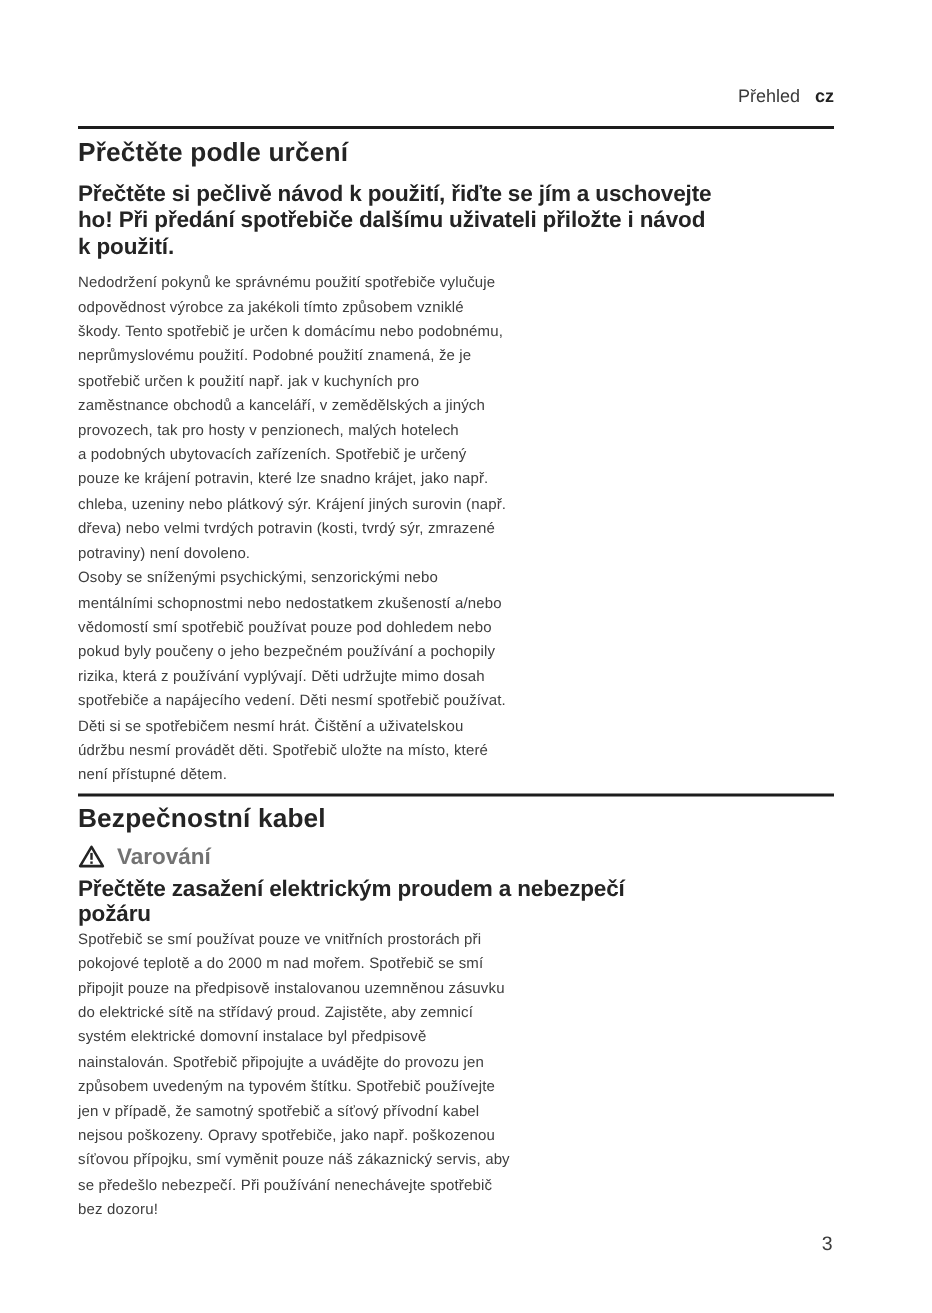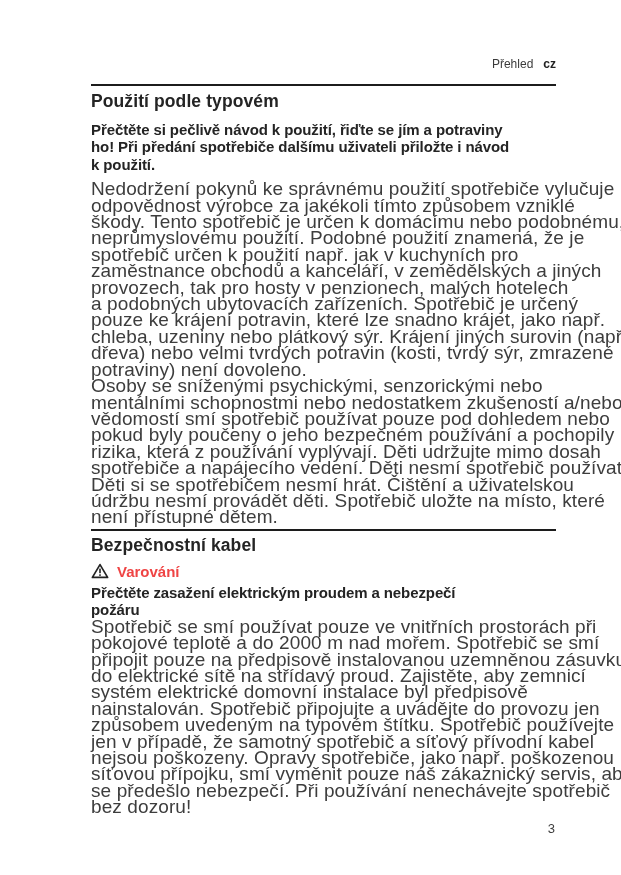--- a/index.html
+++ b/index.html
@@ -3,21 +3,21 @@
 <meta charset="utf-8">
 <style>
   html, body { margin: 0; padding: 0; background: #ffffff; }
   .page {
     position: relative;
     width: 621px;
     height: 875px;
     background: #ffffff;
     font-family: "Liberation Sans", sans-serif;
     box-sizing: border-box;
-    padding: 57px 65px 0 91px;
+    padding: 57px 65px 0 52px;
     overflow: hidden;
     color: #3d3d3d;
   }
   .header-row {
     display: flex;
     justify-content: flex-end;
     align-items: baseline;
     gap: 10px;
     font-size: 12px;
     color: #3a3a3a;
@@ -40,42 +40,42 @@
   p.intro {
     font-size: 15px;
     font-weight: bold;
     line-height: 17.4px;
     white-space: pre;
     color: #242424;
     margin: 0 0 8px 0;
     letter-spacing: -0.1px;
   }
   p.body-text {
-    font-size: 19px;
+    font-size: 10px;
     line-height: 16.4px;
     white-space: pre;
     color: #3d3d3d;
     margin: 0;
     letter-spacing: 0.1px;
   }
   hr.rule-2 { margin-top: 3px; }
   h2.section-title {
     font-size: 17.5px;
     font-weight: bold;
     color: #242424;
     margin: 4px 0 7px 0;
     letter-spacing: 0.1px;
   }
   .warning-row {
     display: flex;
     align-items: center;
     gap: 8px;
     font-size: 15px;
     font-weight: bold;
-    color: #ef4444;
+    color: #737373;
     margin: 0 0 4px 0;
   }
   .warning-row svg { display: block; }
   p.hazard {
     font-size: 15px;
     font-weight: bold;
     line-height: 17px;
     white-space: pre;
     color: #242424;
     margin: 0 0 1px 0;
@@ -94,23 +94,23 @@
 
 <div class="page">
 
   <div class="header-row">
     <span>Přehled</span>
     <span class="lang">cz</span>
   </div>
 
   <hr class="rule">
 
-  <h1 class="section-title">Použití podle typovém</h1>
+  <h1 class="section-title">Přečtěte podle určení</h1>
 
-  <p class="intro">Přečtěte si pečlivě návod k použití, řiďte se jím a potraviny
+  <p class="intro">Přečtěte si pečlivě návod k použití, řiďte se jím a uschovejte
 ho! Při předání spotřebiče dalšímu uživateli přiložte i návod
 k použití.</p>
 
   <p class="body-text">Nedodržení pokynů ke správnému použití spotřebiče vylučuje
 odpovědnost výrobce za jakékoli tímto způsobem vzniklé
 škody. Tento spotřebič je určen k domácímu nebo podobnému,
 neprůmyslovému použití. Podobné použití znamená, že je
 spotřebič určen k použití např. jak v kuchyních pro
 zaměstnance obchodů a kanceláří, v zemědělských a jiných
 provozech, tak pro hosty v penzionech, malých hotelech

